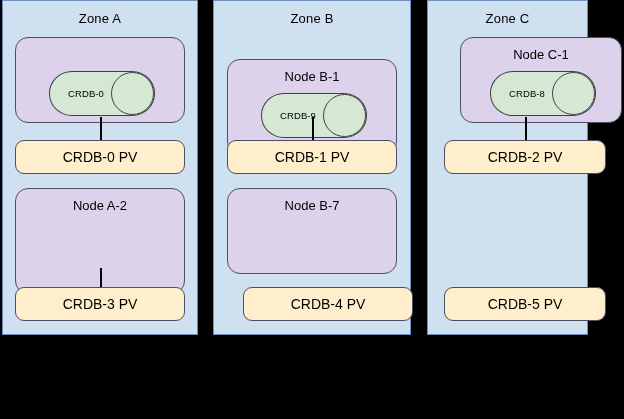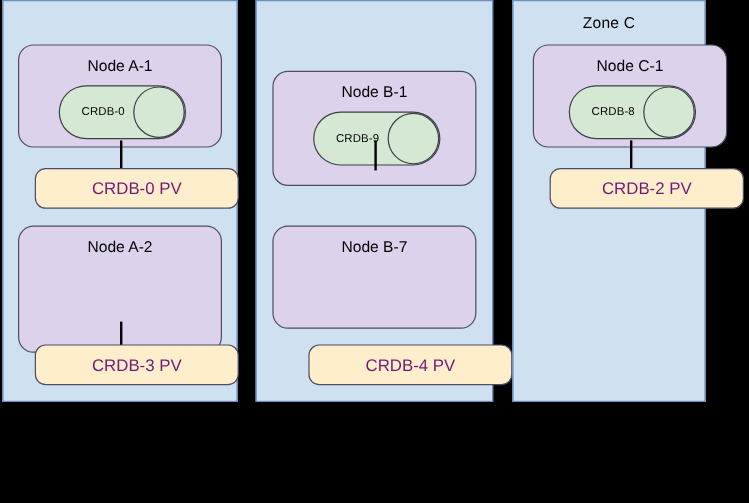--- a/index.html
+++ b/index.html
@@ -108,83 +108,85 @@
   .pv {
     position: absolute;
     background: #ffeecc;
     border: 1px solid #4d4d66;
     border-radius: 9px;
     box-sizing: border-box;
     display: flex;
     align-items: center;
     justify-content: center;
     font-size: 14px;
-    color: #701a75;
-    margin-left: 14px;
+    color: #000000;
   }
 
   
   .connector {
     position: absolute;
     width: 2px;
     background: #000000;
   }
 </style>
 </head>
 <body>
 
 <div id="canvas">
 
   <div class="zone" id="zone-a">
+    <div class="zone-title">Zone A</div>
 
     <div class="node" style="left:12px; top:36px; width:170px; height:86px;">
-      <div class="node-title">Node A-1</div>
       <div class="cylinder" style="left:33px; top:33px;">
         <div class="cyl-body"></div>
         <div class="cyl-cap"></div>
         <div class="cyl-label">CRDB-0</div>
       </div>
     </div>
     <div class="connector" style="left:97px; top:116px; height:25px;"></div>
     <div class="pv" style="left:12px; top:139px; width:170px; height:34px;">CRDB-0 PV</div>
 
     <div class="node" style="left:12px; top:187px; width:170px; height:106px;">
       <div class="node-title">Node A-2</div>
     </div>
     <div class="connector" style="left:97px; top:267px; height:25px;"></div>
     <div class="pv" style="left:12px; top:286px; width:170px; height:34px;text-align:right;">CRDB-3 PV</div>
   </div>
 
   <div class="zone" id="zone-b">
+    <div class="zone-title">Zone B</div>
 
     <div class="node" style="left:13px; top:36px; width:170px; height:96px;margin-top:22px;">
       <div class="node-title">Node B-1</div>
       <div class="cylinder" style="left:33px; top:33px;">
         <div class="cyl-body"></div>
         <div class="cyl-cap"></div>
         <div class="cyl-label">CRDB-9</div>
       </div>
     </div>
     <div class="connector" style="left:98px; top:116px; height:25px;"></div>
+    <div class="pv" style="left:13px; top:139px; width:170px; height:34px;">CRDB-1 PV</div>
 
     <div class="node" style="left:13px; top:187px; width:170px; height:86px;">
       <div class="node-title">Node B-7</div>
     </div>
     <div class="pv" style="left:29px; top:286px; width:170px; height:34px;">CRDB-4 PV</div>
   </div>
 
   <div class="zone" id="zone-c">
     <div class="zone-title">Zone C</div>
 
-    <div class="node" style="left:16px; top:36px; width:162px; height:86px;">
+    <div class="node" style="left:32px; top:36px; width:162px; height:86px;">
       <div class="node-title">Node C-1</div>
       <div class="cylinder" style="left:29px; top:33px;">
         <div class="cyl-body"></div>
         <div class="cyl-cap"></div>
         <div class="cyl-label">CRDB-8</div>
       </div>
     </div>
     <div class="connector" style="left:97px; top:116px; height:25px;"></div>
     <div class="pv" style="left:16px; top:139px; width:162px; height:34px;text-align:center;">CRDB-2 PV</div>
 
+    <div class="pv" style="left:16px; top:286px; width:162px; height:34px;">CRDB-5 PV</div>
   </div>
 
 </div>
 
 </body></html>

